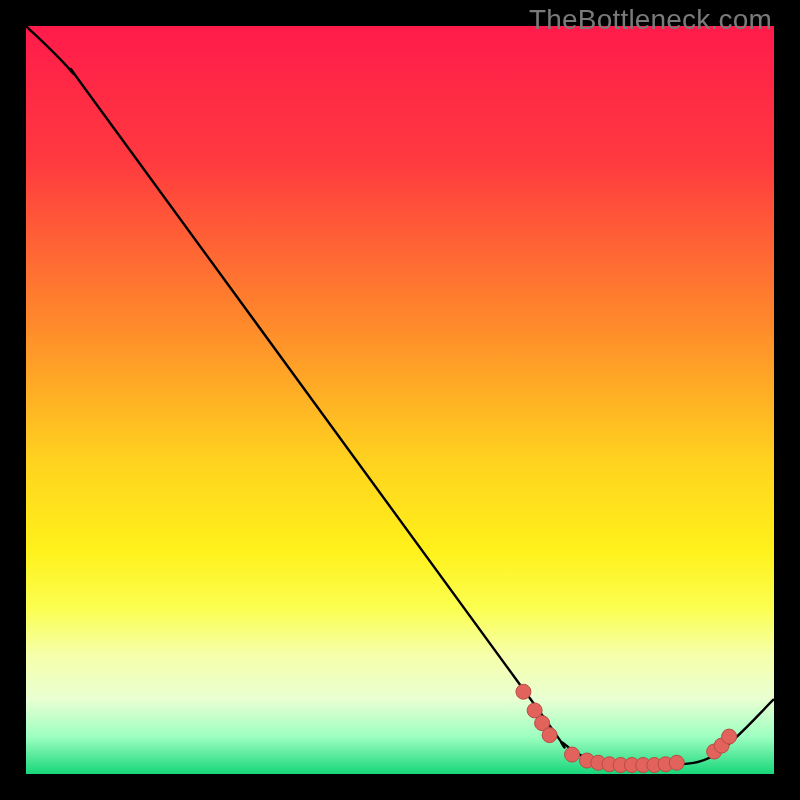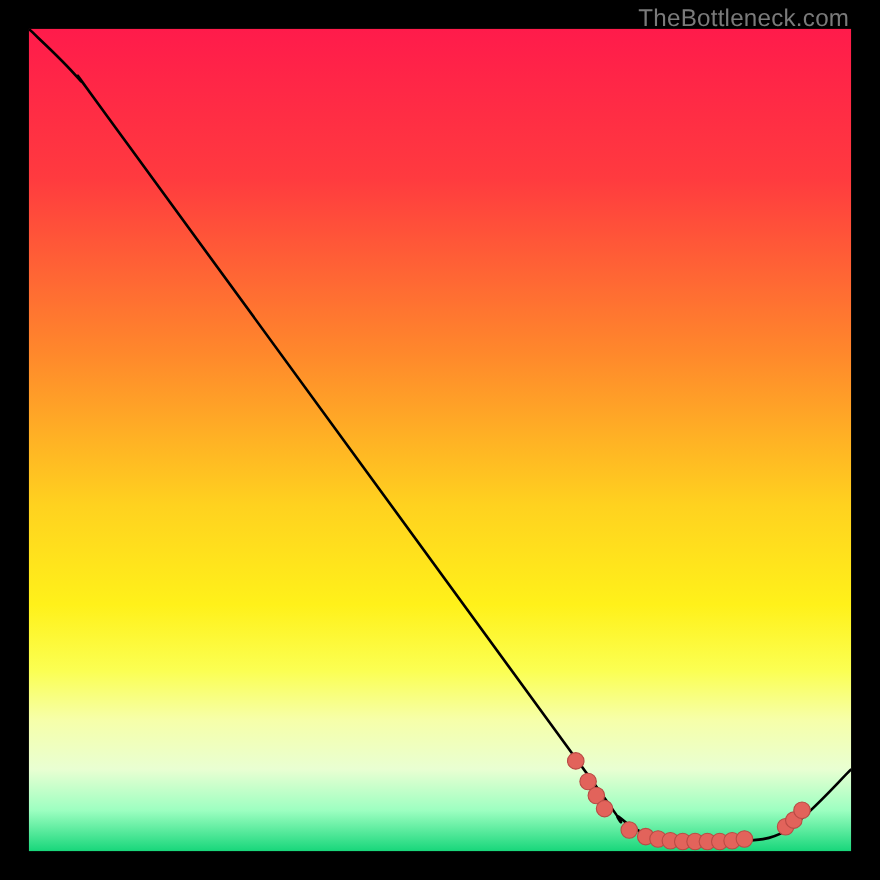--- a/index.html
+++ b/index.html
@@ -27,21 +27,21 @@
   .gradient {
     position: absolute;
     inset: 0;
   }
   .watermark {
     position: absolute;
     top: 4px;
     right: 28px;
     color: #7a7a7a;
     font-family: Arial, Helvetica, sans-serif;
-    font-size: 22px;
+    font-size: 28px;
     letter-spacing: 0.2px;
     user-select: none;
   }
   svg { display: block; }
 </style>
 </head>
 <body>
 
 <div class="stage">
 

